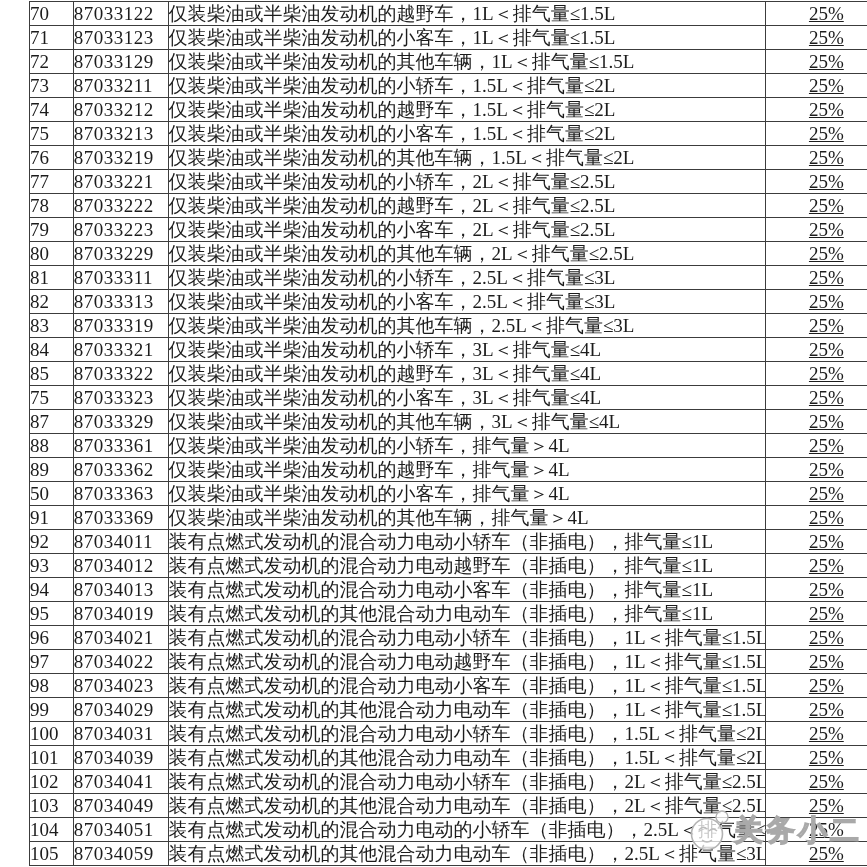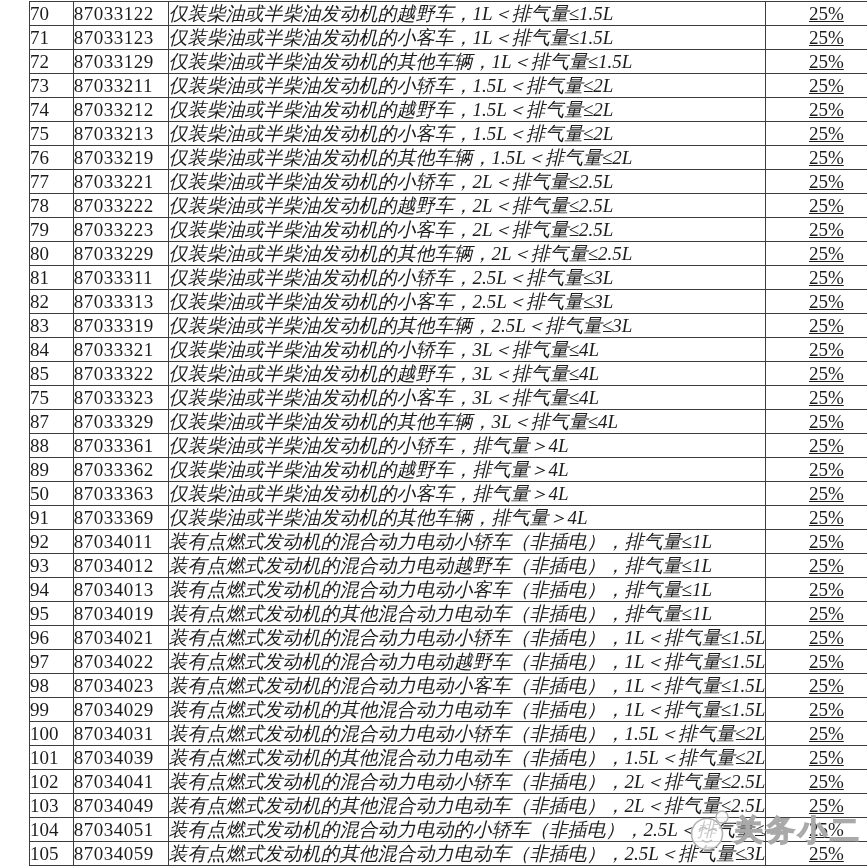--- a/index.html
+++ b/index.html
@@ -28,21 +28,21 @@
     height: 23px;
     padding: 0;
     font-size: 19px;
     line-height: 23px;
     color: #1c1c1c;
     white-space: nowrap;
     overflow: hidden;
   }
   td.c-no    { width: 42px;  padding-left: 5px; }
   td.c-code  { width: 92px;  padding-left: 8px; letter-spacing: 0.5px; }
-  td.c-desc  { width: 585px; padding-left: 6px; font-style: italic; }
+  td.c-desc  { width: 585px; padding-left: 6px; }
   td.c-rate  { width: 119px; text-align: center; text-decoration: underline; }
 
   .watermark {
     position: absolute;
     left: 686px;
     top: 806px;
     width: 180px;
     height: 48px;
     display: flex;
     align-items: center;

